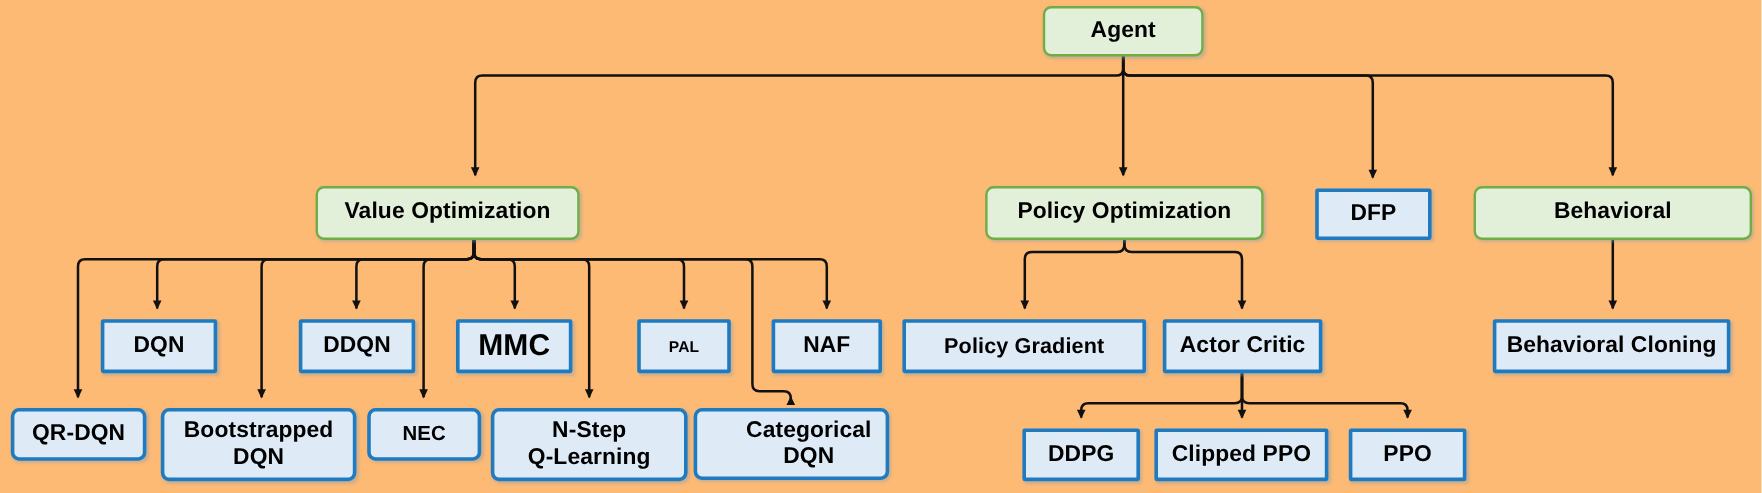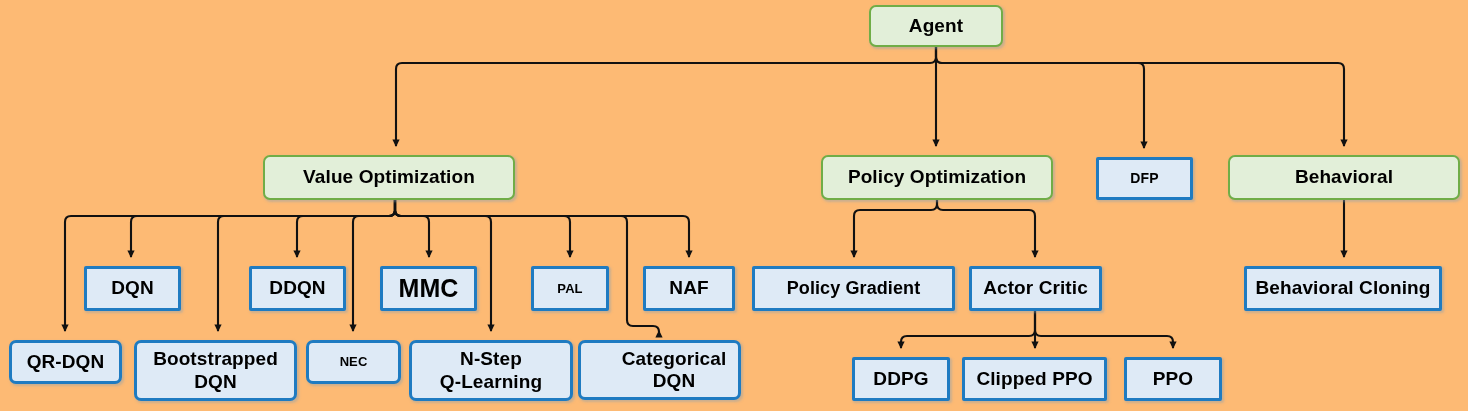--- a/index.html
+++ b/index.html
@@ -106,27 +106,27 @@
 
     <g fill="none" stroke="#111111" stroke-width="2.1" stroke-linecap="butt" stroke-linejoin="round" marker-end="url(#arrow)">
       <path d="M1344,200 L1344,257"></path>
     </g>
   </svg>
 
   <div id="node-layer">
       <div class="node node-green" style="left: 869px; top: 5px; width: 134px; height: 42px; font-size: 19px;">
         <span class="node-label">Agent</span>
       </div>
-      <div class="node node-green" style="left: 263px; top: 155px; width: 252px; height: 45px; font-size: 19px;">
+      <div class="node node-green" style="left: 263px; top: 155px; width: 220px; height: 45px; font-size: 19px;">
         <span class="node-label">Value Optimization</span>
       </div>
       <div class="node node-green" style="left: 821px; top: 155px; width: 232px; height: 45px; font-size: 19px;">
         <span class="node-label">Policy Optimization</span>
       </div>
-      <div class="node node-blue" style="left: 1096px; top: 157px; width: 97px; height: 43px; font-size: 14px;">
+      <div class="node node-blue" style="left: 1096px; top: 157px; width: 97px; height: 43px; font-size: 19px;">
         <span class="node-label">DFP</span>
       </div>
       <div class="node node-green" style="left: 1228px; top: 155px; width: 232px; height: 45px; font-size: 19px;">
         <span class="node-label">Behavioral</span>
       </div>
       <div class="node node-blue" style="left: 84px; top: 266px; width: 97px; height: 45px; font-size: 19px;">
         <span class="node-label">DQN</span>
       </div>
       <div class="node node-blue" style="left: 249px; top: 266px; width: 97px; height: 45px; font-size: 19px;">
         <span class="node-label">DDQN</span>
@@ -149,21 +149,21 @@
       <div class="node node-blue" style="left: 1244px; top: 266px; width: 198px; height: 45px; font-size: 19px;">
         <span class="node-label">Behavioral Cloning</span>
       </div>
       <div class="node node-blue rounded" style="left: 9px; top: 340px; width: 113px; height: 44px; font-size: 19px;">
         <span class="node-label">QR-DQN</span>
       </div>
       <div class="node node-blue rounded" style="left: 134px; top: 340px; width: 163px; height: 61px; font-size: 19px;">
         <span class="node-label">Bootstrapped
 DQN</span>
       </div>
-      <div class="node node-blue rounded" style="left: 306px; top: 340px; width: 95px; height: 44px; font-size: 13px;">
+      <div class="node node-blue rounded" style="left: 306px; top: 340px; width: 95px; height: 44px; font-size: 17px;">
         <span class="node-label">NEC</span>
       </div>
       <div class="node node-blue rounded" style="left: 409px; top: 340px; width: 164px; height: 61px; font-size: 19px;">
         <span class="node-label">N-Step
 Q-Learning</span>
       </div>
       <div class="node node-blue rounded" style="left: 578px; top: 340px; width: 163px; height: 60px; font-size: 19px; padding-left: 29px;">
         <span class="node-label">Categorical
 DQN</span>
       </div>

